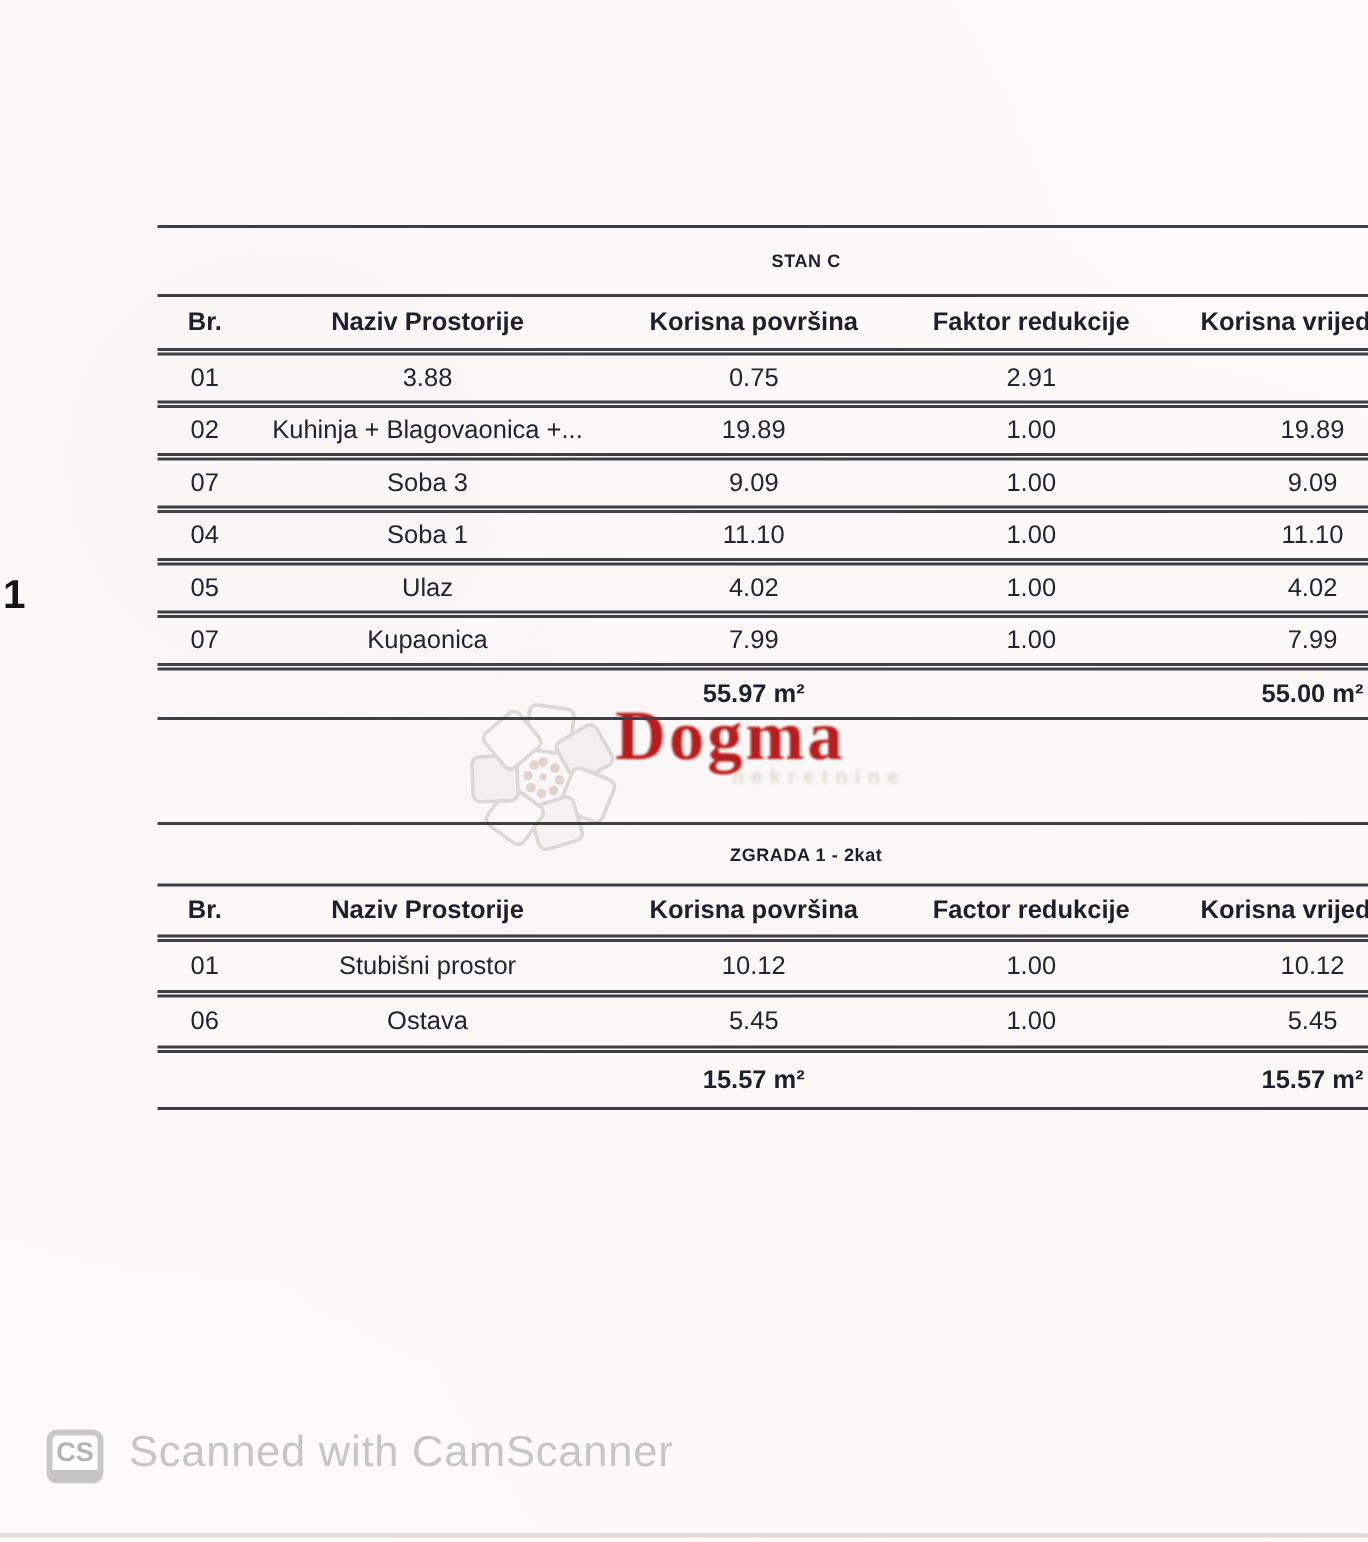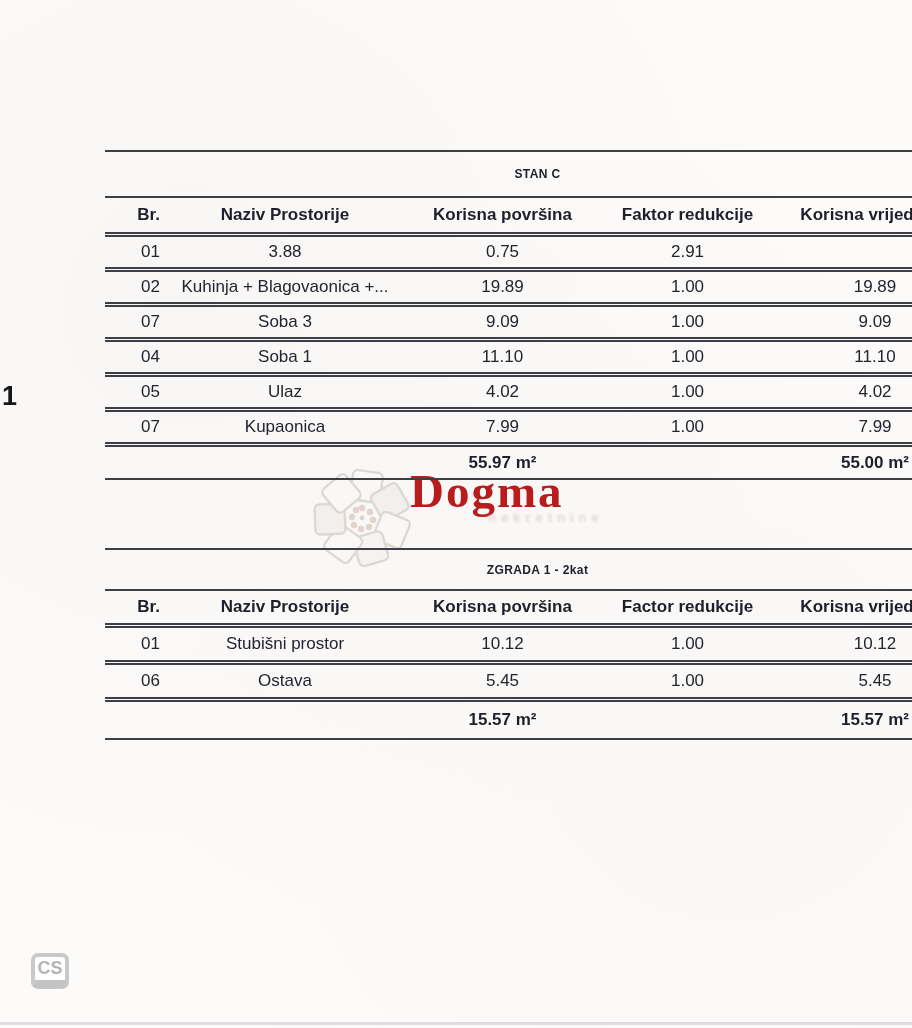--- a/index.html
+++ b/index.html
@@ -56,21 +56,21 @@
   .title-row{height:46px;display:flex;align-items:center;justify-content:center;box-sizing:border-box;}
   .t2 .title-row{height:41px;}
   .title-text{font-size:12px;font-weight:bold;letter-spacing:.4px;color:#1d1f2b;}
   .head-row{height:39px;font-size:17px;font-weight:bold;color:#1d1f2b;}
   .t2 .head-row{height:37px;}
   .data-row{height:35px;font-size:17px;font-weight:500;color:#22242f;}
   .t2 .data-row{height:37px;}
   .total-row{height:33px;font-size:17px;font-weight:bold;color:#1d1f2b;}
   .t2 .total-row{height:38px;}
   .c{text-align:center;}
-  .c-br{text-align:right;padding-left:8px;}
+  .c-br{text-align:center;padding-left:8px;}
 
   
   .footer{position:absolute;left:0;top:946px;width:892px;height:60px;z-index:2;}
   .cs-badge{
     position:absolute;left:31px;top:7px;width:30px;height:28px;
     border:4px solid #c9c9c9;border-radius:7px;background:#fff;
   }
   .cs-letters{
     position:absolute;left:0;right:0;top:1px;text-align:center;
     font-size:18px;font-weight:bold;color:#b3b3b3;letter-spacing:0;
@@ -233,17 +233,18 @@
       <div></div>
       <div class="c">15.57 m²</div>
     </div>
   </div>
 
   <div class="footer">
     <div class="cs-badge">
       <div class="cs-letters">CS</div>
       <div class="cs-bar"></div>
     </div>
+    <div class="footer-text">Scanned with CamScanner</div>
   </div>
 
   <div class="bottom-line"></div>
 
 </div>
 
 </body></html>

